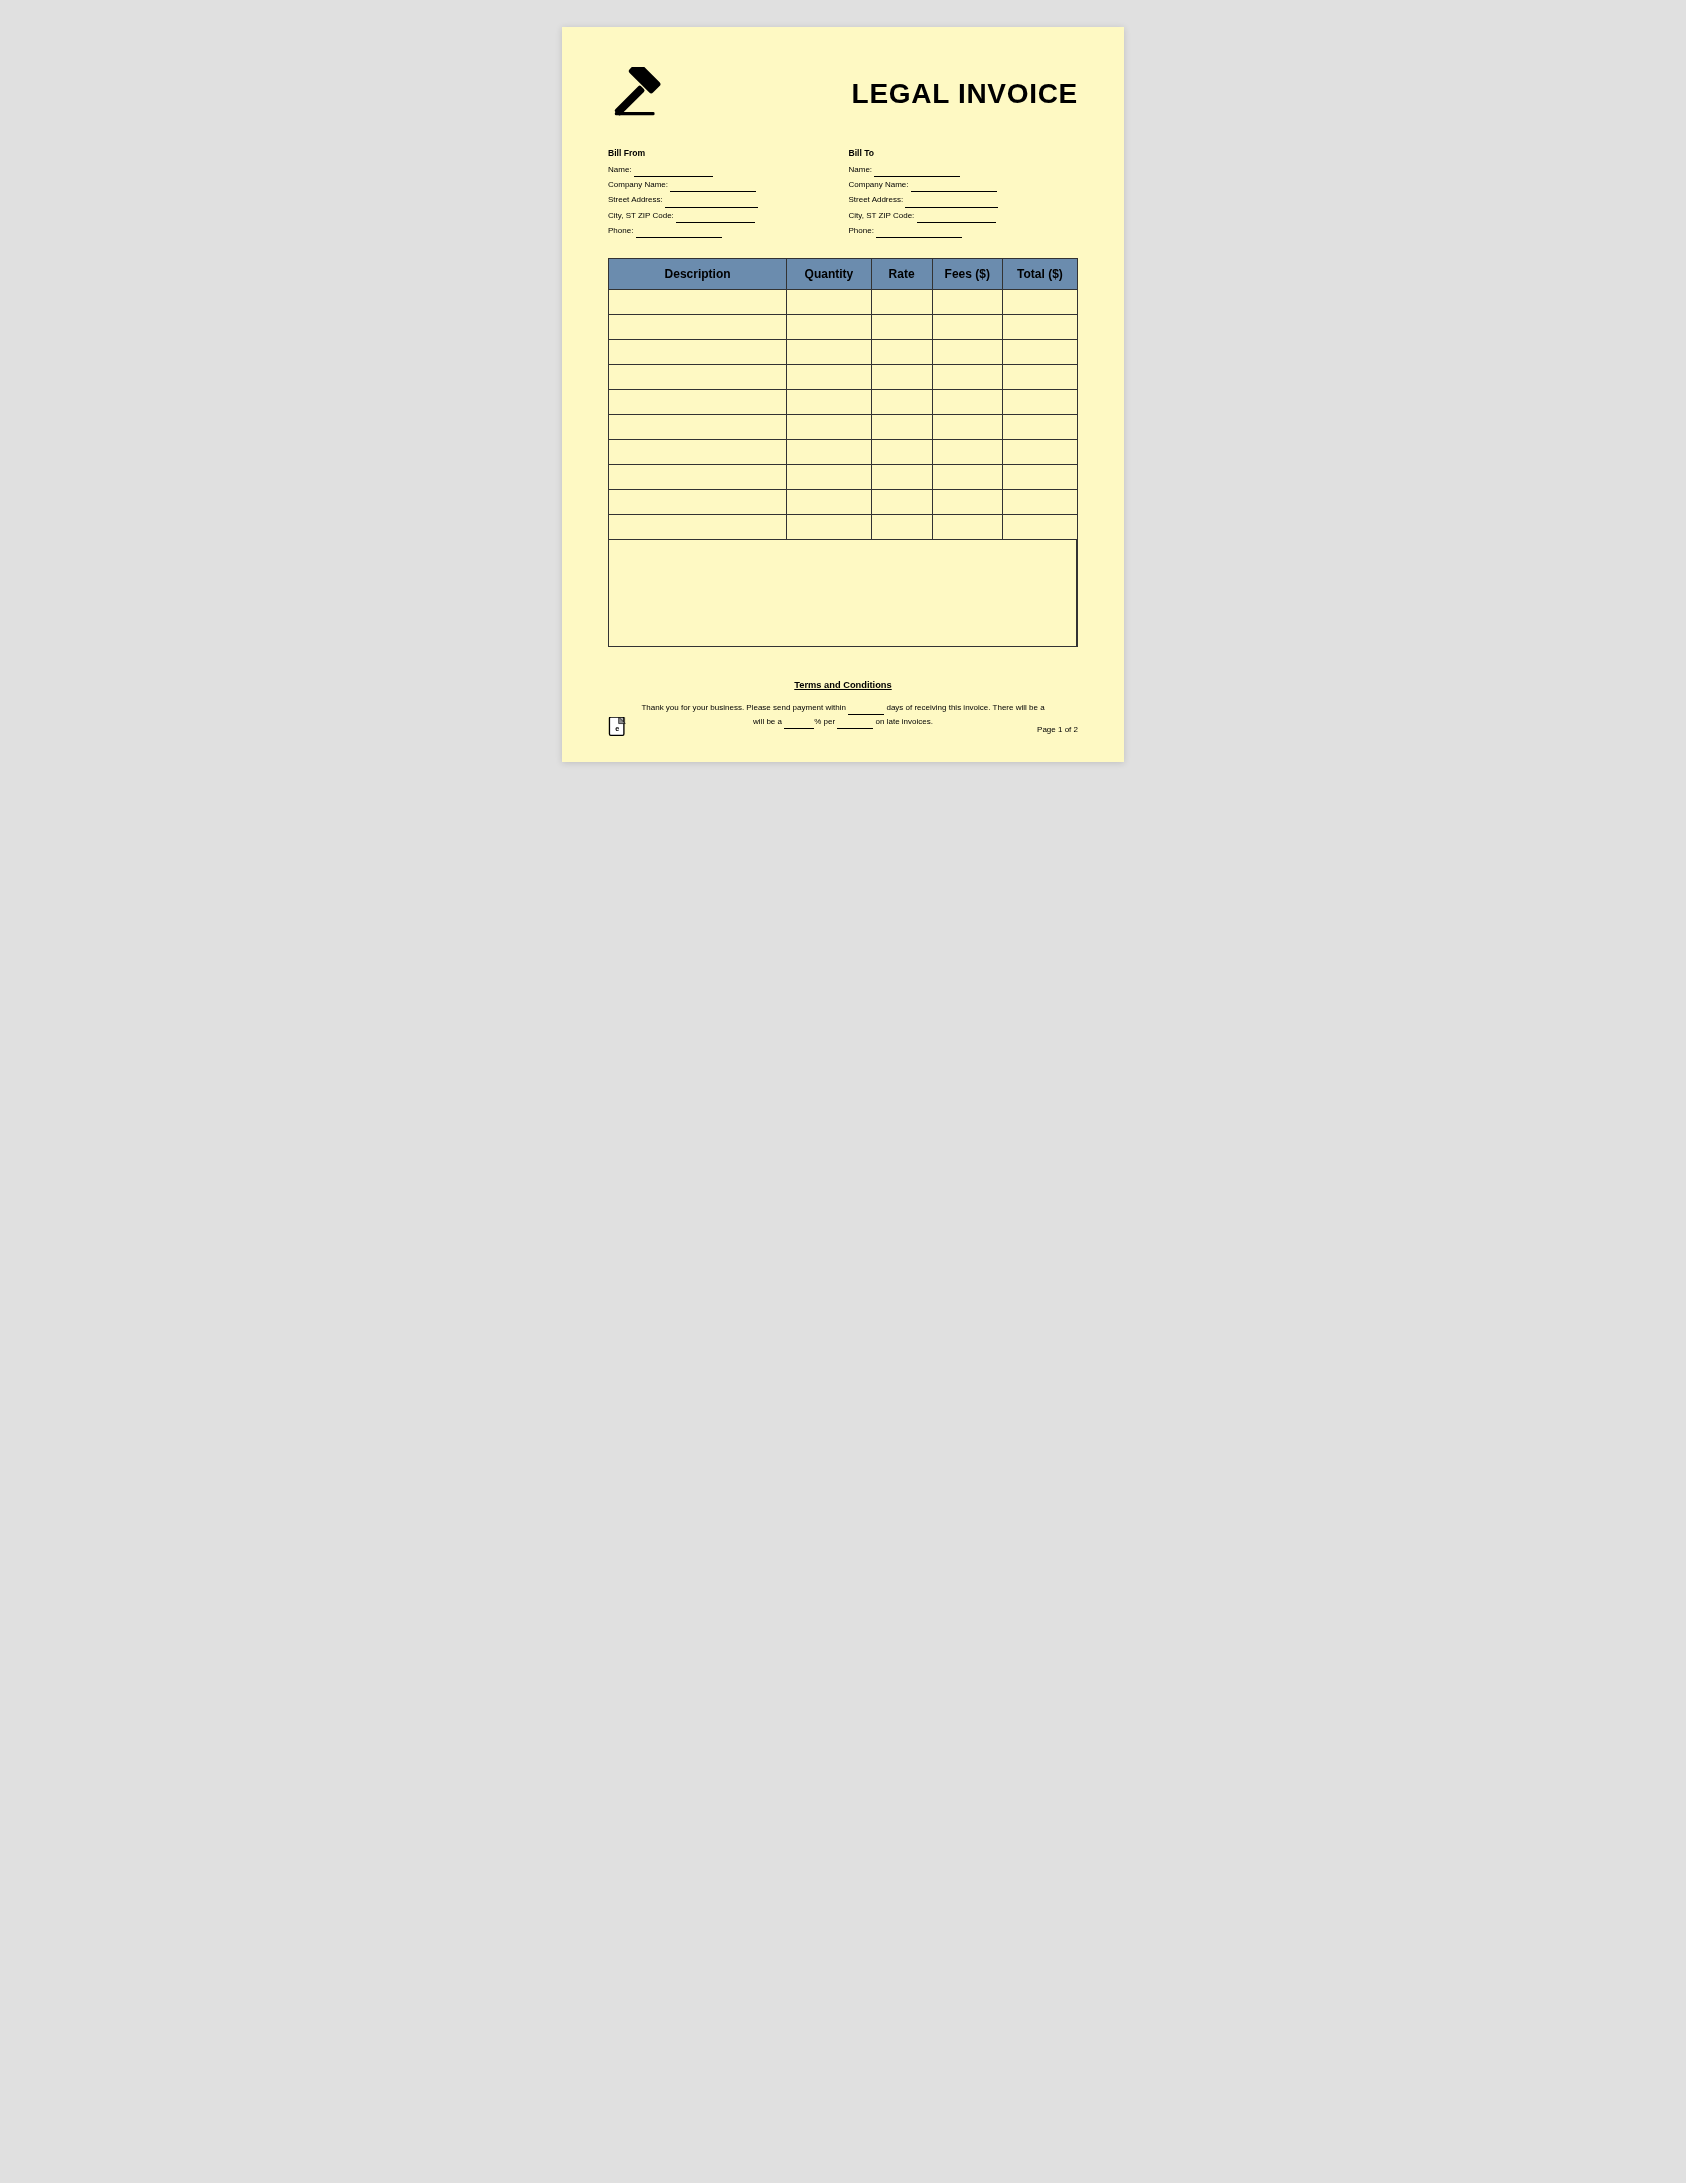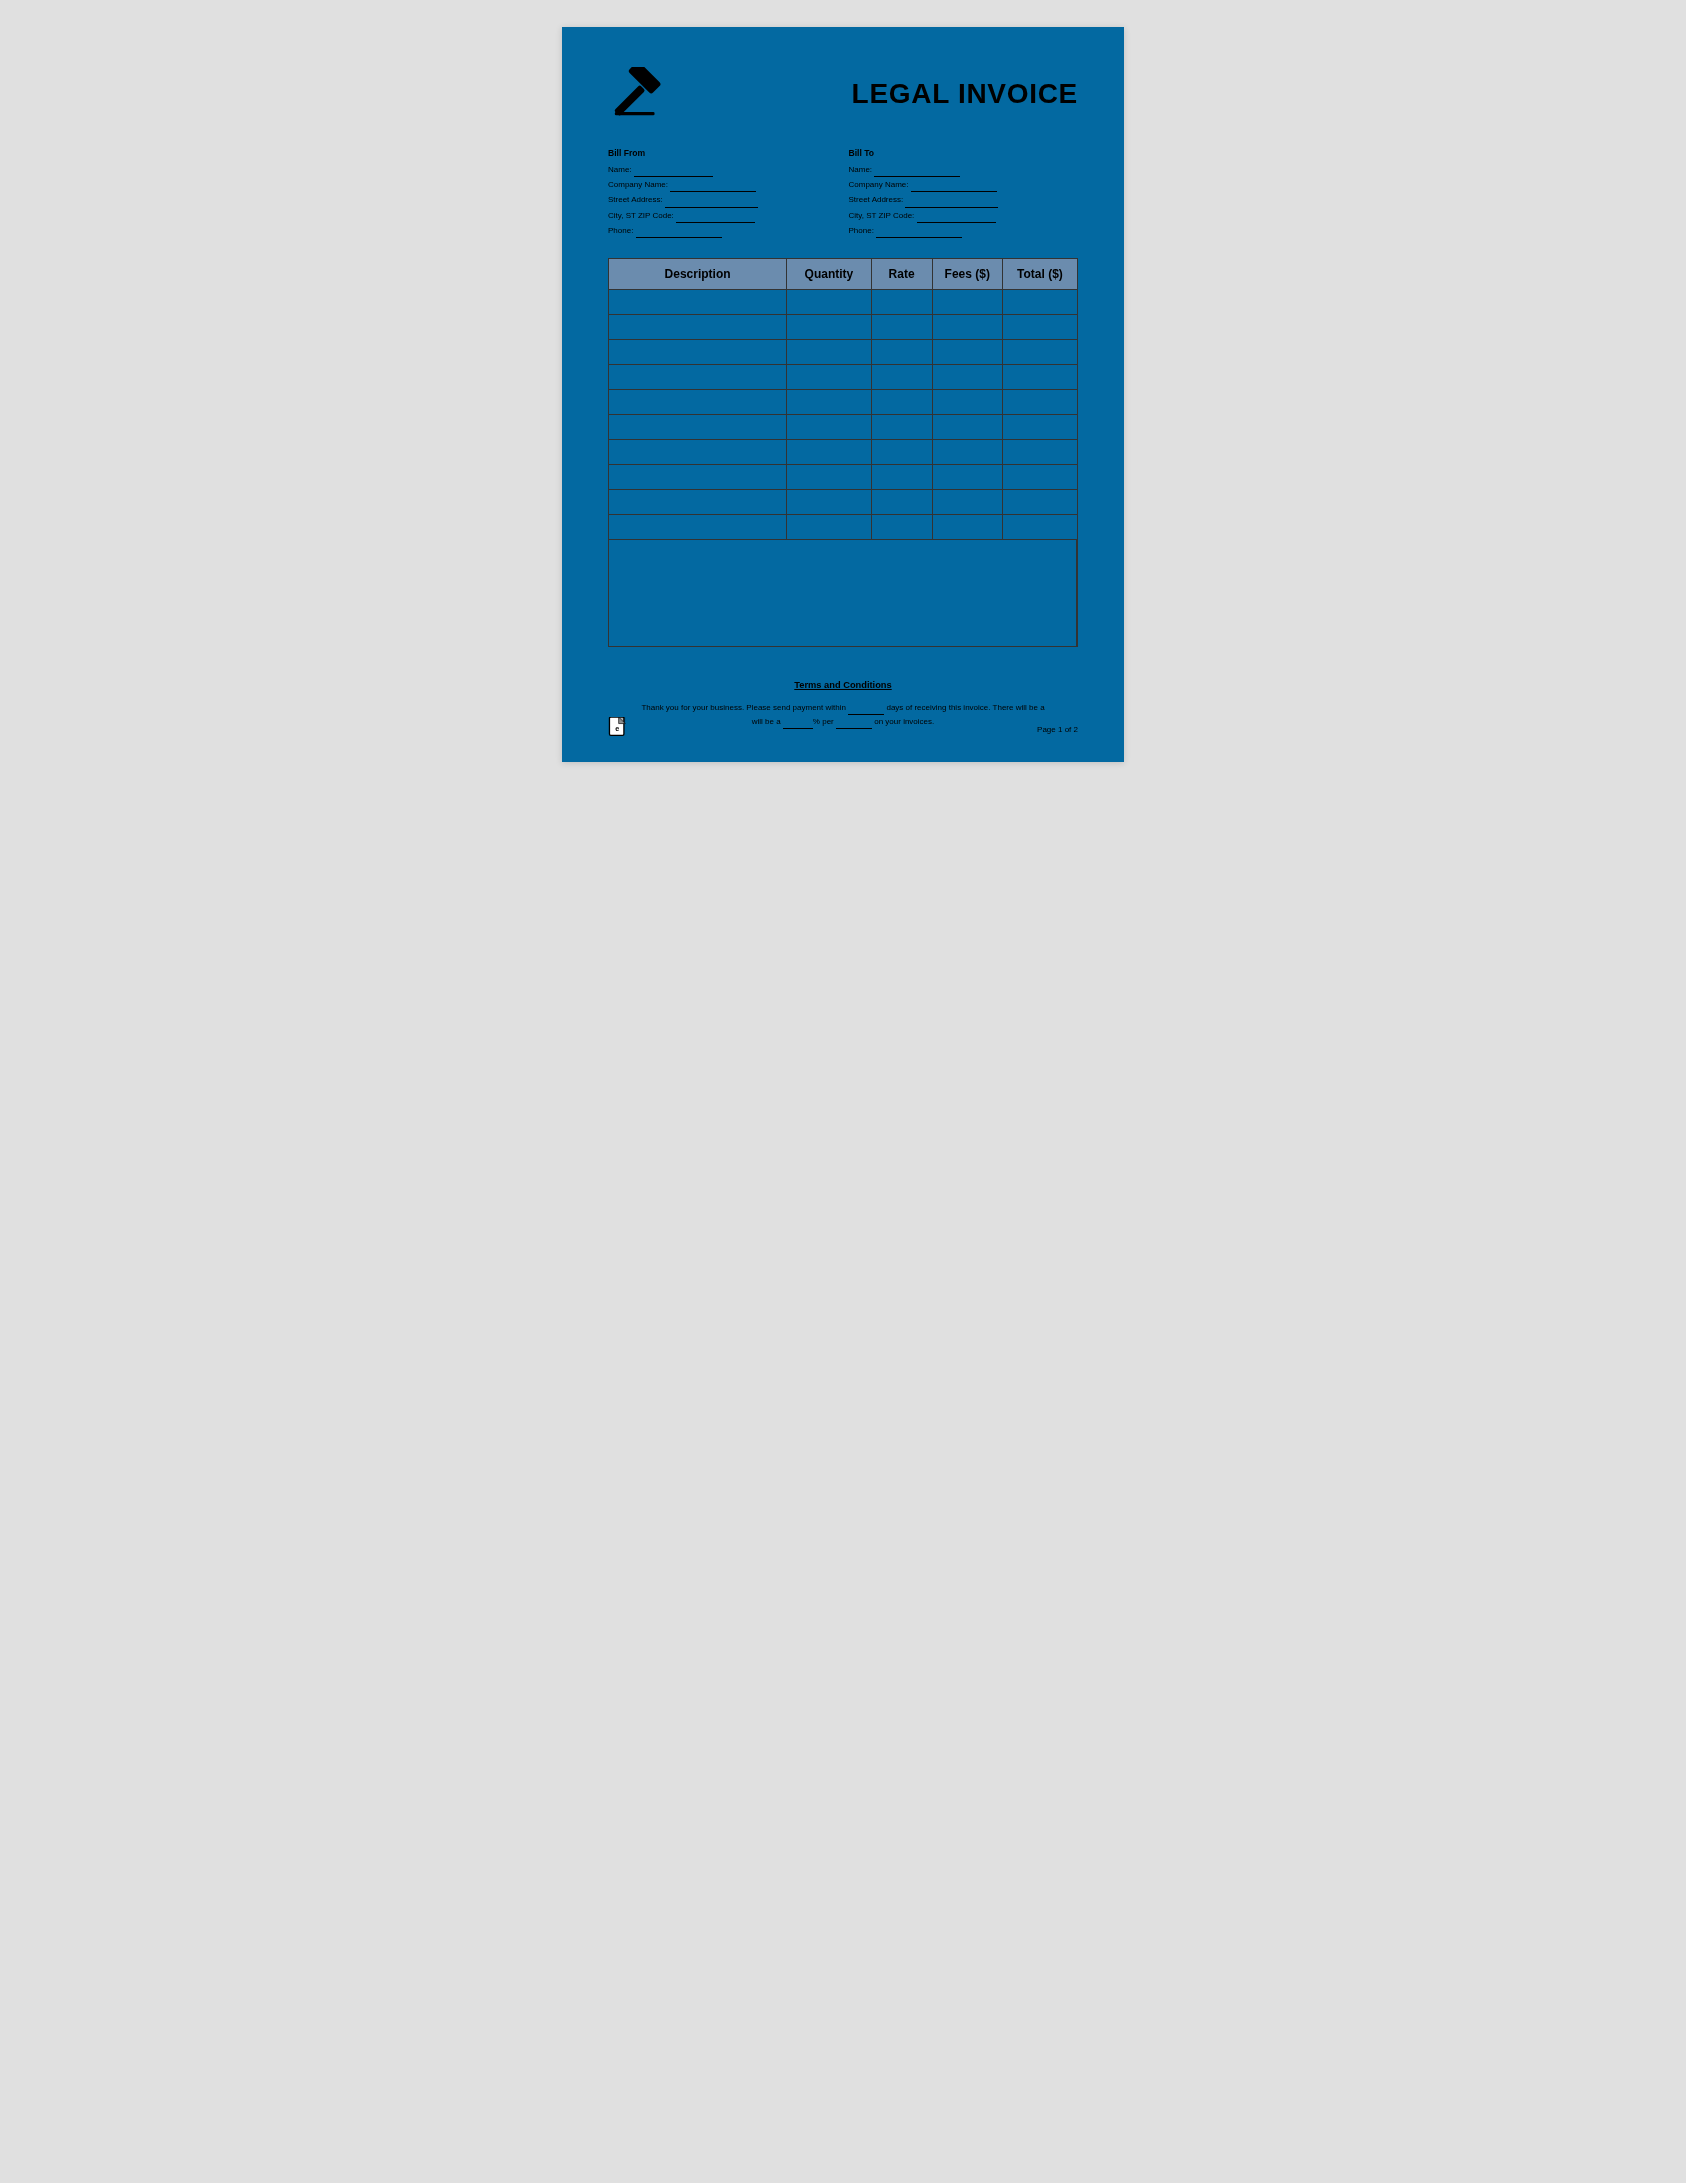--- a/index.html
+++ b/index.html
@@ -11,21 +11,21 @@
     body {
       background: #e0e0e0;
       display: flex;
       justify-content: center;
       align-items: flex-start;
       padding: 26.5px 13.2px;
       font-family: Arial, sans-serif;
     }
 
     .page {
-      background: #0369a1;
+      background: #fef9c3;
       width: 562px;
       min-height: 728px;
       padding: 40px 46px 33px 46px;
       position: relative;
       box-shadow: 0 1.3px 6.6px rgba(0,0,0,0.15);
     }
 
     
     .header {
       display: flex;
@@ -368,21 +368,21 @@
 
   <div class="terms-section">
     <div class="terms-title">Terms and Conditions</div>
     <div class="terms-body">
       <span>Thank you for your business. Please send payment within</span>
       <span class="terms-blank" style="min-width:36px"></span>
       <span>days of receiving this invoice. There will be a</span>
       <br>
       will be a <span class="terms-blank" style="min-width:30px"></span><span>% per</span>
       <span class="terms-blank" style="min-width:36px"></span>
-      <span>on your invoices.</span>
+      <span>on late invoices.</span>
     </div>
   </div>
 
   <div class="page-footer">
     <div>
       
       <svg width="20" height="23" viewBox="0 0 30 35" xmlns="http://www.w3.org/2000/svg">
         <rect x="2" y="0" width="22" height="28" rx="2" fill="#000"></rect>
         <rect x="2" y="0" width="22" height="28" rx="2" fill="#fff" stroke="#000" stroke-width="2"></rect>
         <polygon points="16,0 26,10 16,10" fill="#ccc" stroke="#000" stroke-width="1"></polygon>

